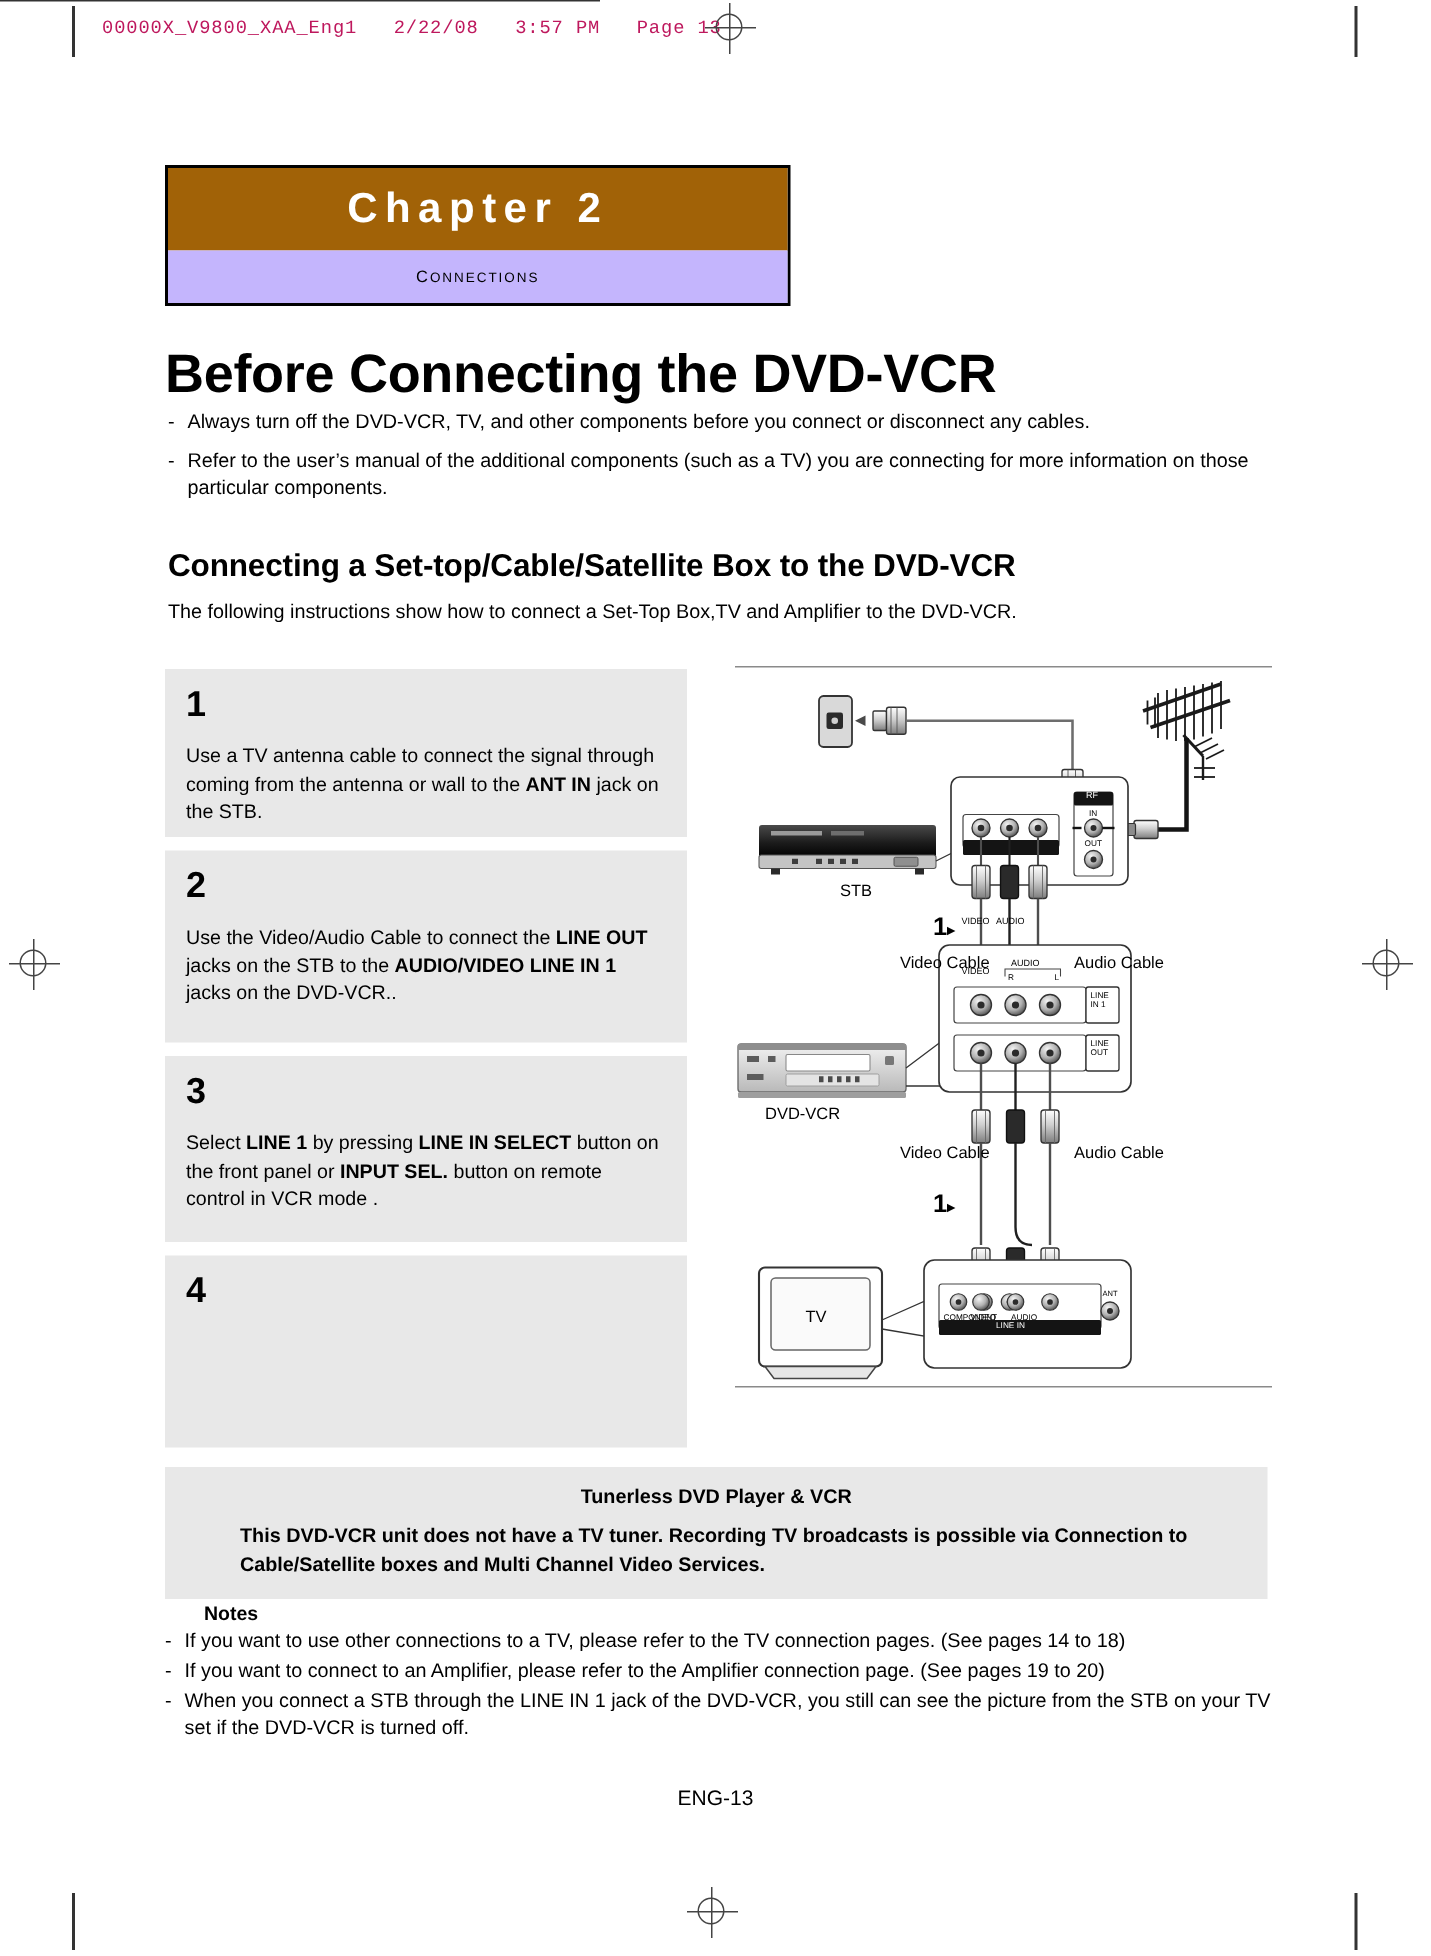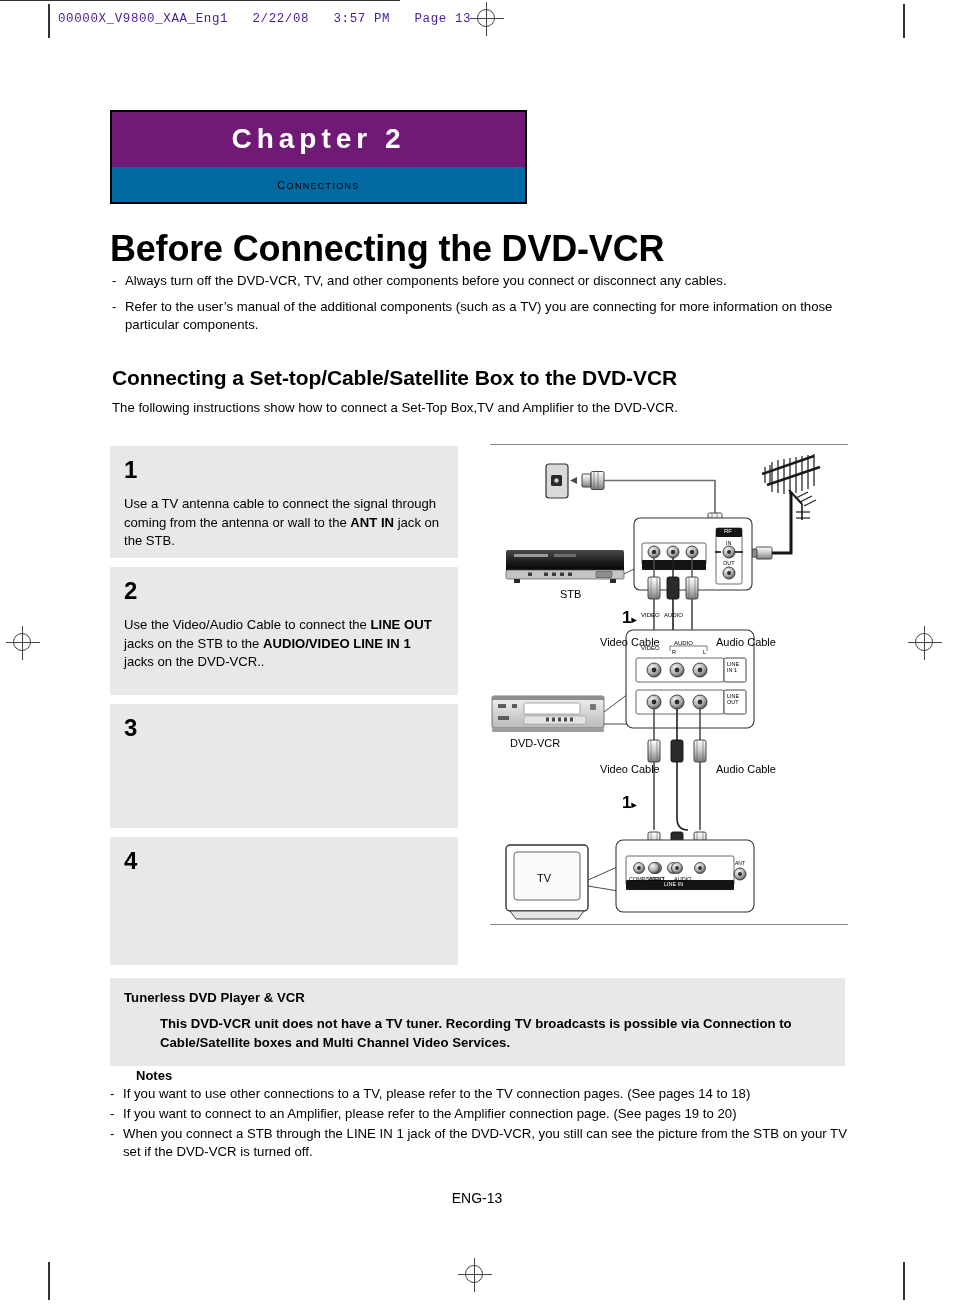--- a/index.html
+++ b/index.html
@@ -25,27 +25,27 @@
     height: 28px;
   }
   .crop-header .rule-left {
     position: absolute;
     left: 0; top: 0;
     width: 2px; height: 28px;
     background: #000;
   }
   .crop-header .hdr-text {
     position: absolute;
-    left: 10px;
+    left: 20px;
     top: 4px;
     font-family: "Liberation Mono", monospace;
     font-size: 12.5px;
     letter-spacing: 0.6px;
     white-space: pre;
-    color: #4c1d95;
+    color: #be185d;
   }
   .reg-mark {
     position: absolute;
     width: 34px;
     height: 34px;
   }
   .reg-mark .circ {
     position: absolute;
     left: 7px; top: 7px;
     width: 18px; height: 18px;
@@ -80,31 +80,31 @@
   
   .chapter-box {
     position: absolute;
     left: 110px;
     top: 110px;
     width: 417px;
     border: 2px solid #000;
     box-sizing: border-box;
   }
   .chapter-bar {
-    background: #701a75;
+    background: #a16207;
     color: #fff;
     text-align: center;
     font-size: 28px;
     font-weight: bold;
     letter-spacing: 5px;
     padding: 11px 0 12px 0;
     font-family: "Liberation Sans", sans-serif;
   }
   .chapter-sub {
-    background: #0369a1;
+    background: #c4b5fd;
     text-align: center;
     padding: 8px 0 9px 0;
     font-size: 13px;
     letter-spacing: 1.3px;
     font-variant: small-caps;
     text-transform: lowercase;
   }
   .chapter-sub::first-letter { font-size: 16px; }
 
   
@@ -180,20 +180,21 @@
     top: 978px;
     width: 735px;
     background: #e8e8e8;
     padding: 12px 14px 14px 14px;
     box-sizing: border-box;
   }
   .callout-title {
     font-size: 13.2px;
     font-weight: bold;
     margin-bottom: 9px;
+    text-align: center;
   }
   .callout-body {
     font-size: 13.2px;
     font-weight: bold;
     line-height: 1.45;
     margin-left: 36px;
   }
 
   
   .notes { position: absolute; left: 110px; top: 1068px; width: 740px; }
@@ -304,20 +305,21 @@
   <div class="step-card s1">
     <div class="step-num">1</div>
     <div class="step-text"><span>Use a TV antenna cable to connect the signal through coming from the antenna or wall to the </span><b>ANT IN</b><span> jack on the STB.</span></div>
   </div>
   <div class="step-card s2">
     <div class="step-num">2</div>
     <div class="step-text"><span>Use the Video/Audio Cable to connect the </span><b>LINE OUT</b><span> jacks on the STB to the </span><b>AUDIO/VIDEO LINE IN 1</b><span> jacks on the DVD-VCR..</span></div>
   </div>
   <div class="step-card s3">
     <div class="step-num">3</div>
+    <div class="step-text"><span>Select </span><b>LINE 1</b><span> by pressing </span><b>LINE IN SELECT</b><span> button on the front panel or </span><b>INPUT SEL.</b><span> button on remote control in VCR mode .</span></div>
   </div>
   <div class="step-card s4">
     <div class="step-num">4</div>
   </div>
 </div>
 
 <div class="diagram">
   <div class="hrule top"></div>
   <div class="hrule bottom"></div>
 

